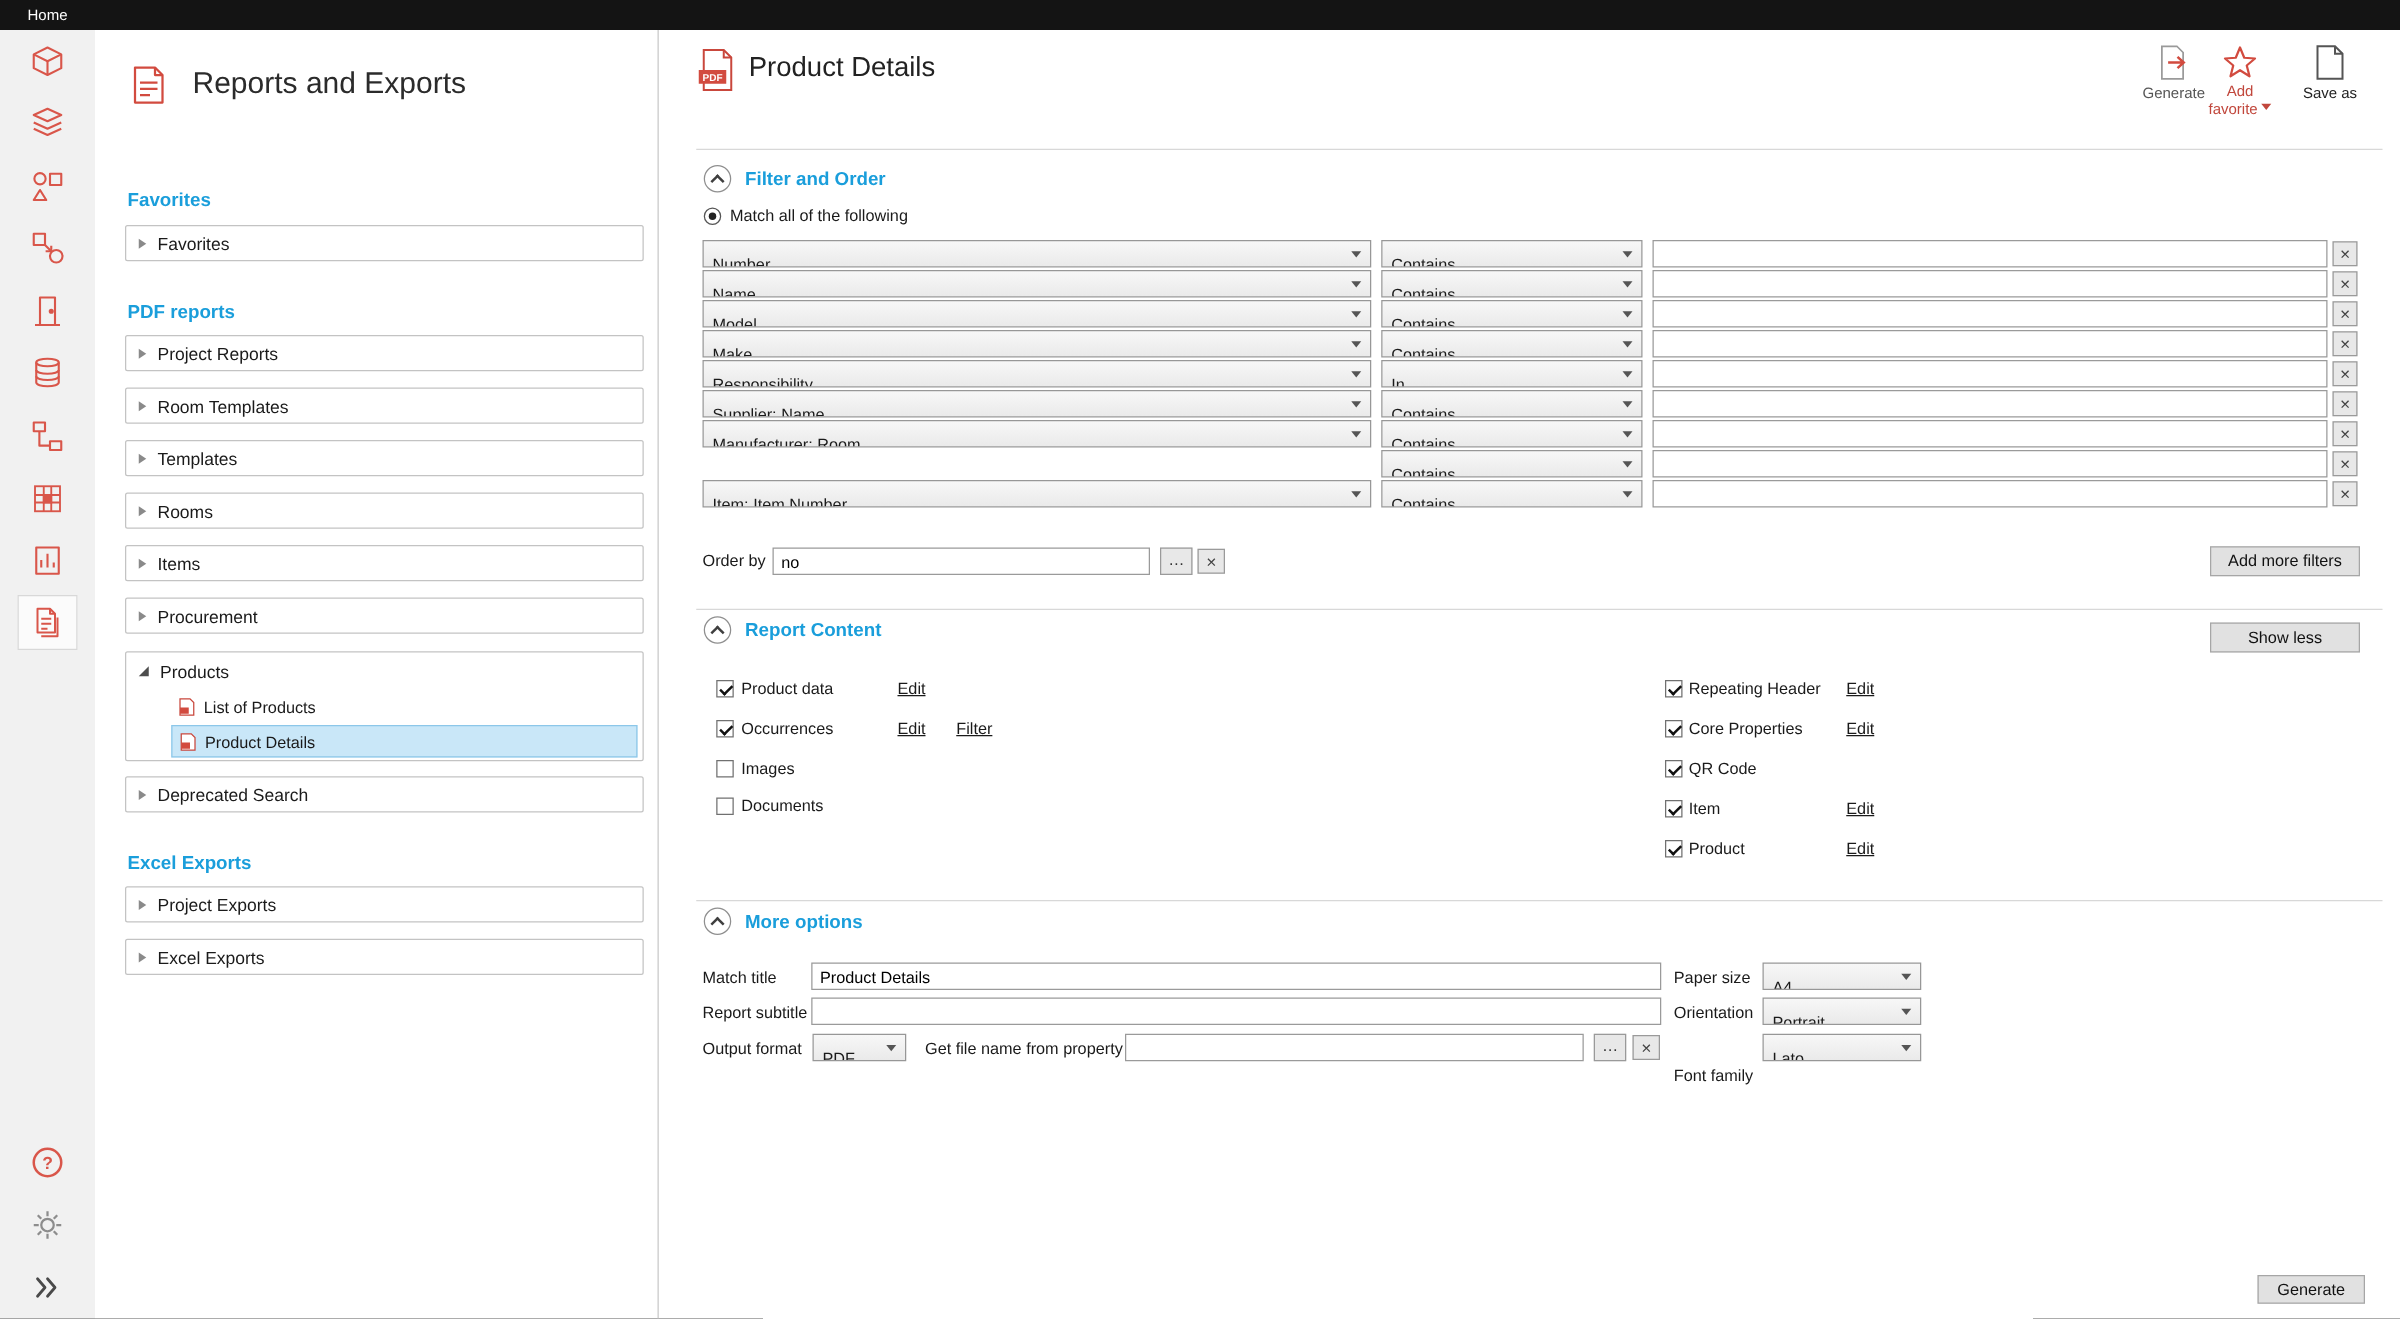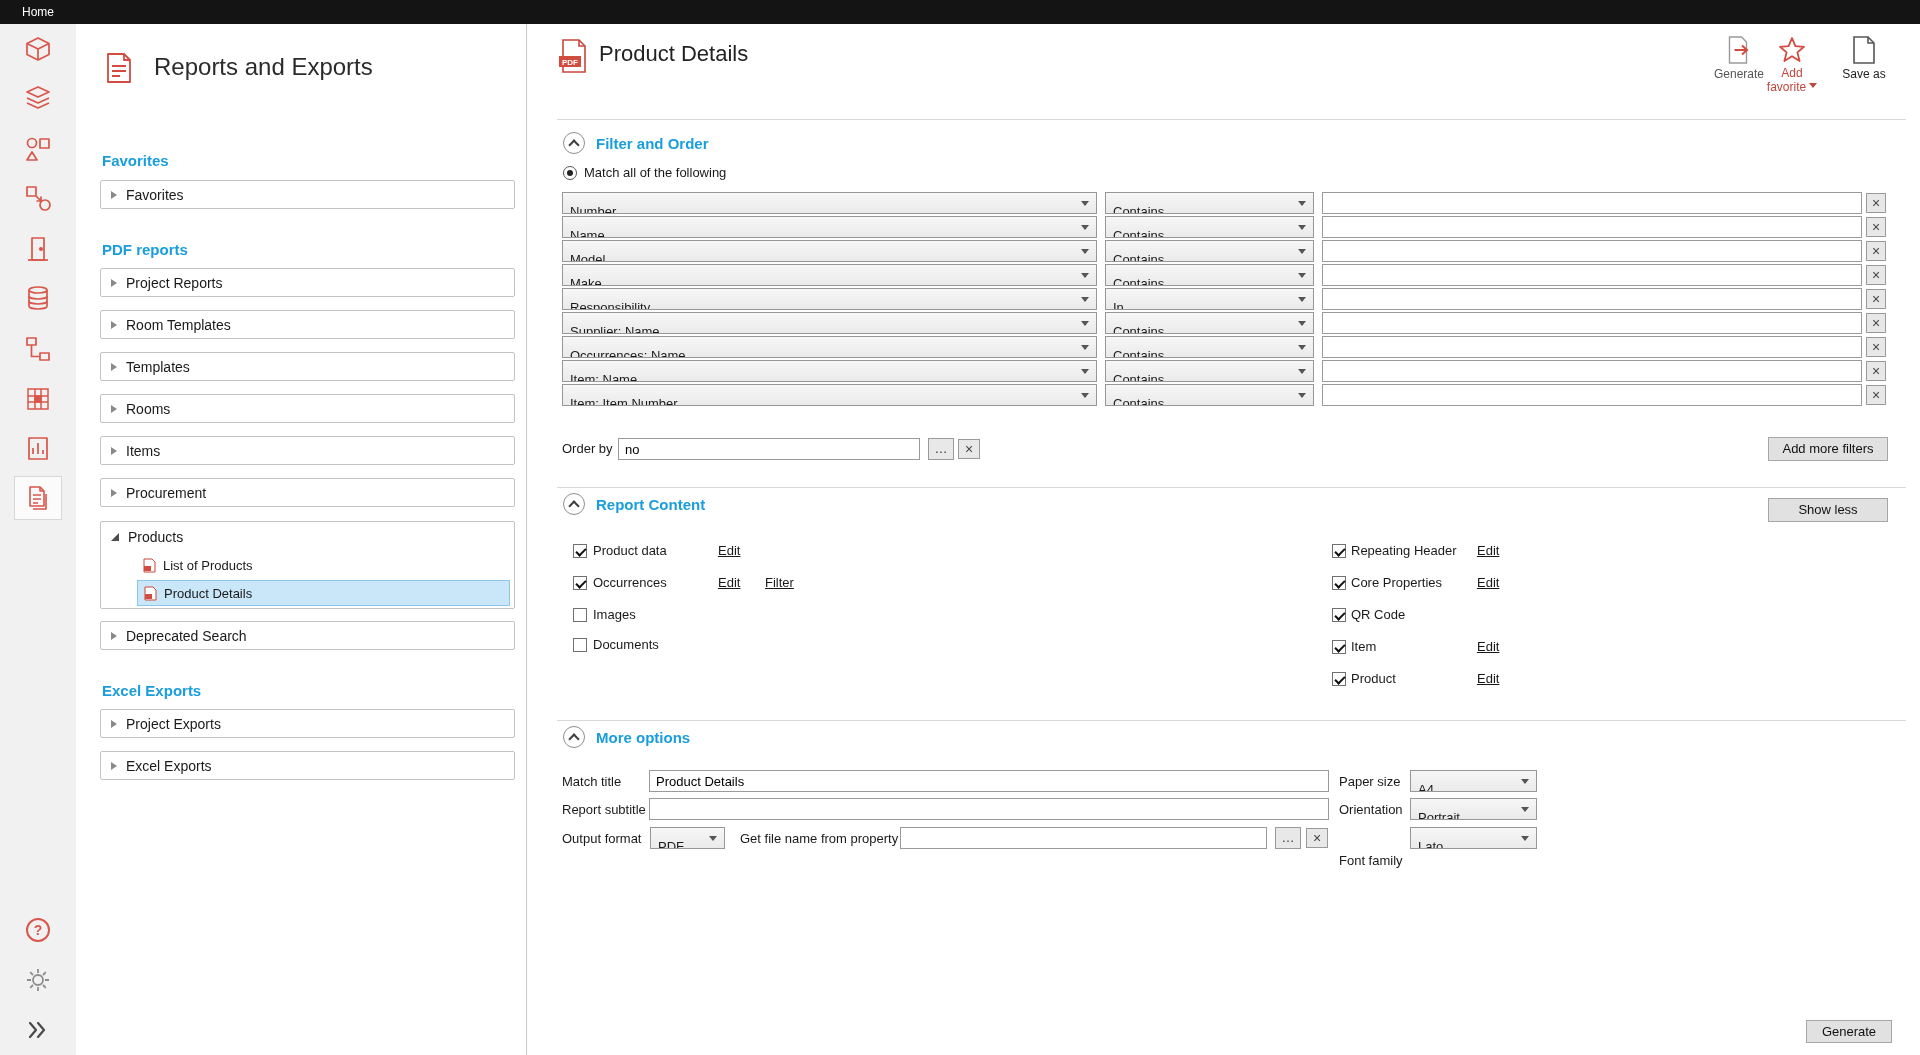--- a/index.html
+++ b/index.html
@@ -380,32 +380,29 @@
           <span>Supplier: Name</span>
         </div>
       <div class="dd f2">
           <span>Contains</span>
         </div>
       <input class="tin f3" value="" style="">
       <span class="xbtn fx"></span>
     </div>
     <div class="frow" style="top:312px">
       <div class="dd f1">
-          <span>Occurrences: Name</span>
+          <span>Manufacturer: Room</span>
         </div>
       <div class="dd f2">
           <span>Contains</span>
         </div>
       <input class="tin f3" value="" style="">
       <span class="xbtn fx"></span>
     </div>
     <div class="frow" style="top:336px">
-      <div class="dd f1">
-          <span>Item: Name</span>
-        </div>
       <div class="dd f2">
           <span>Contains</span>
         </div>
       <input class="tin f3" value="" style="">
       <span class="xbtn fx"></span>
     </div>
     <div class="frow" style="top:360px">
       <div class="dd f1">
           <span>Item: Item Number</span>
         </div>

